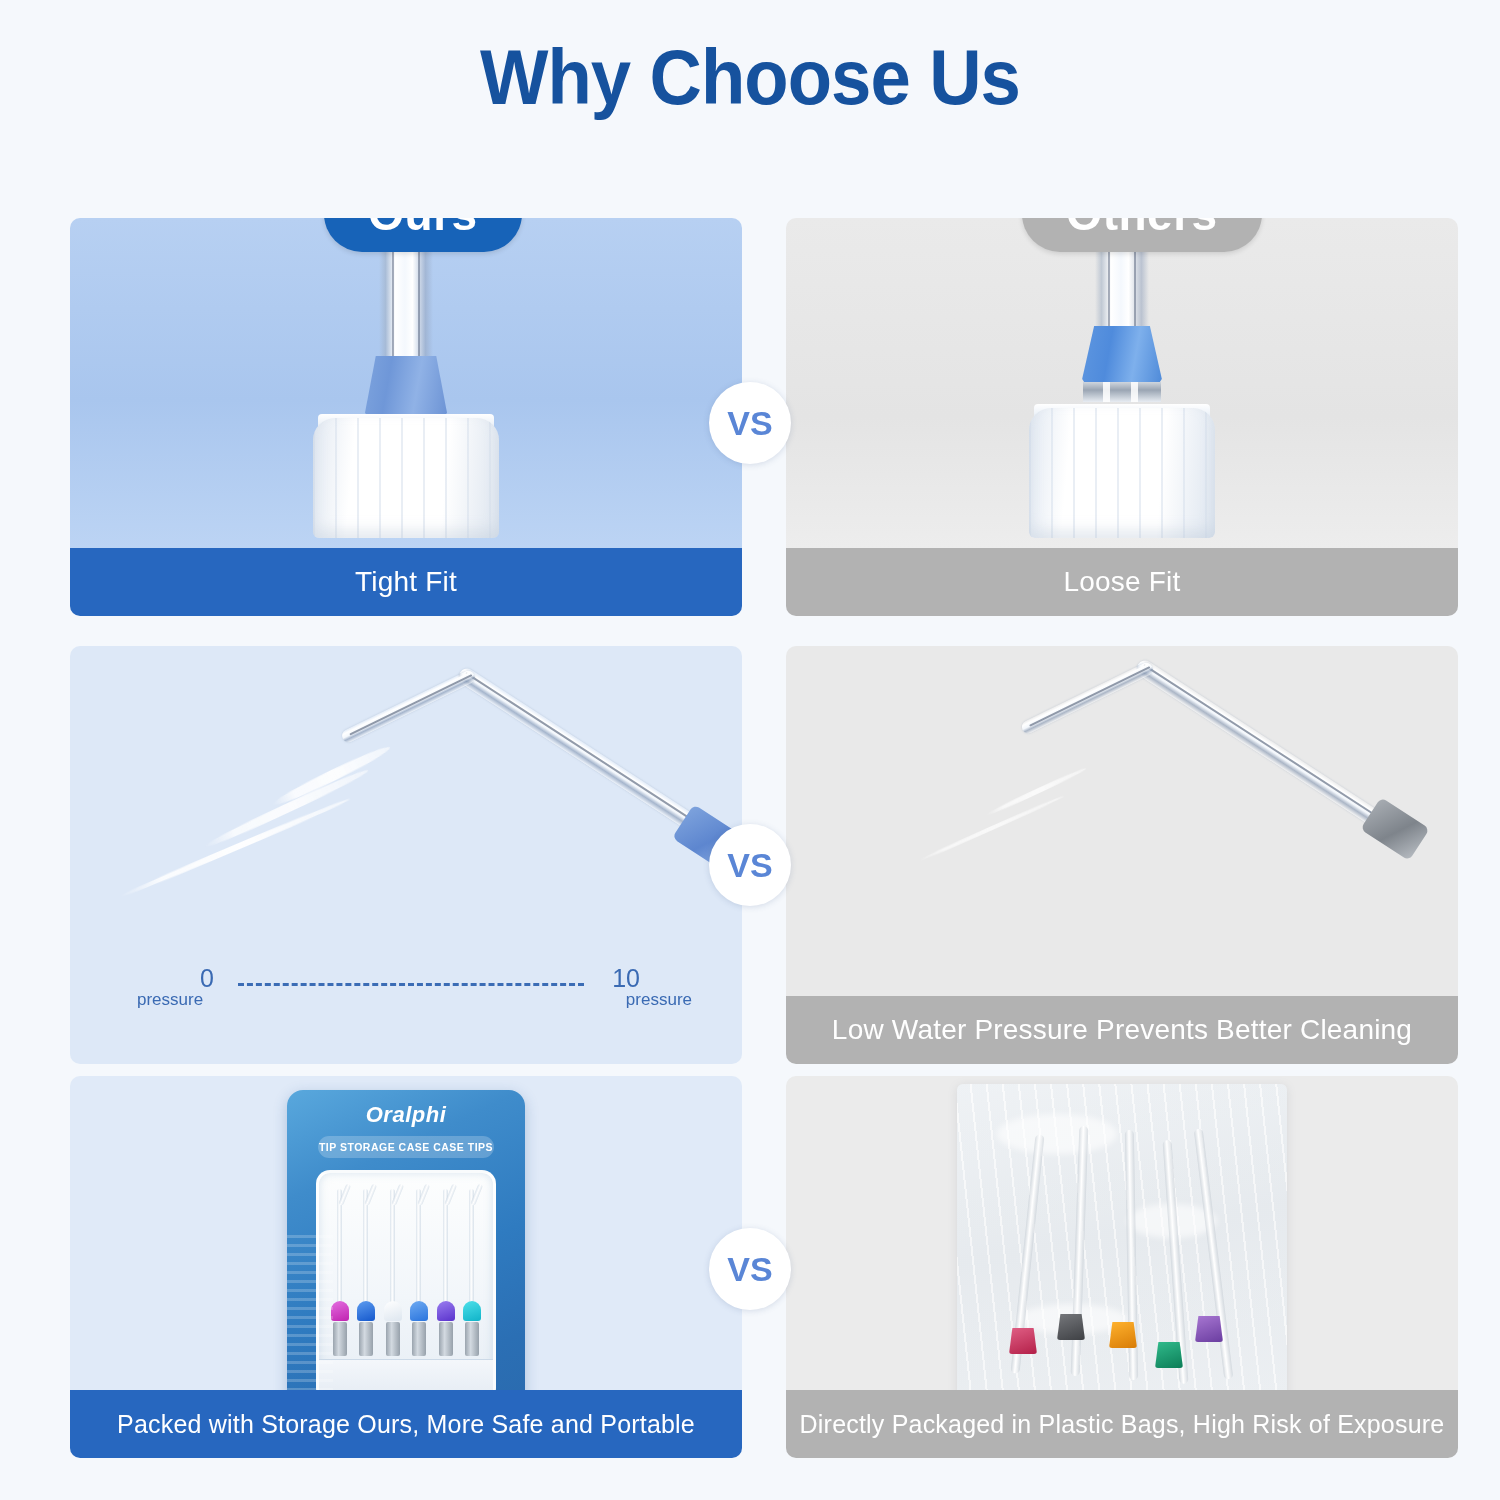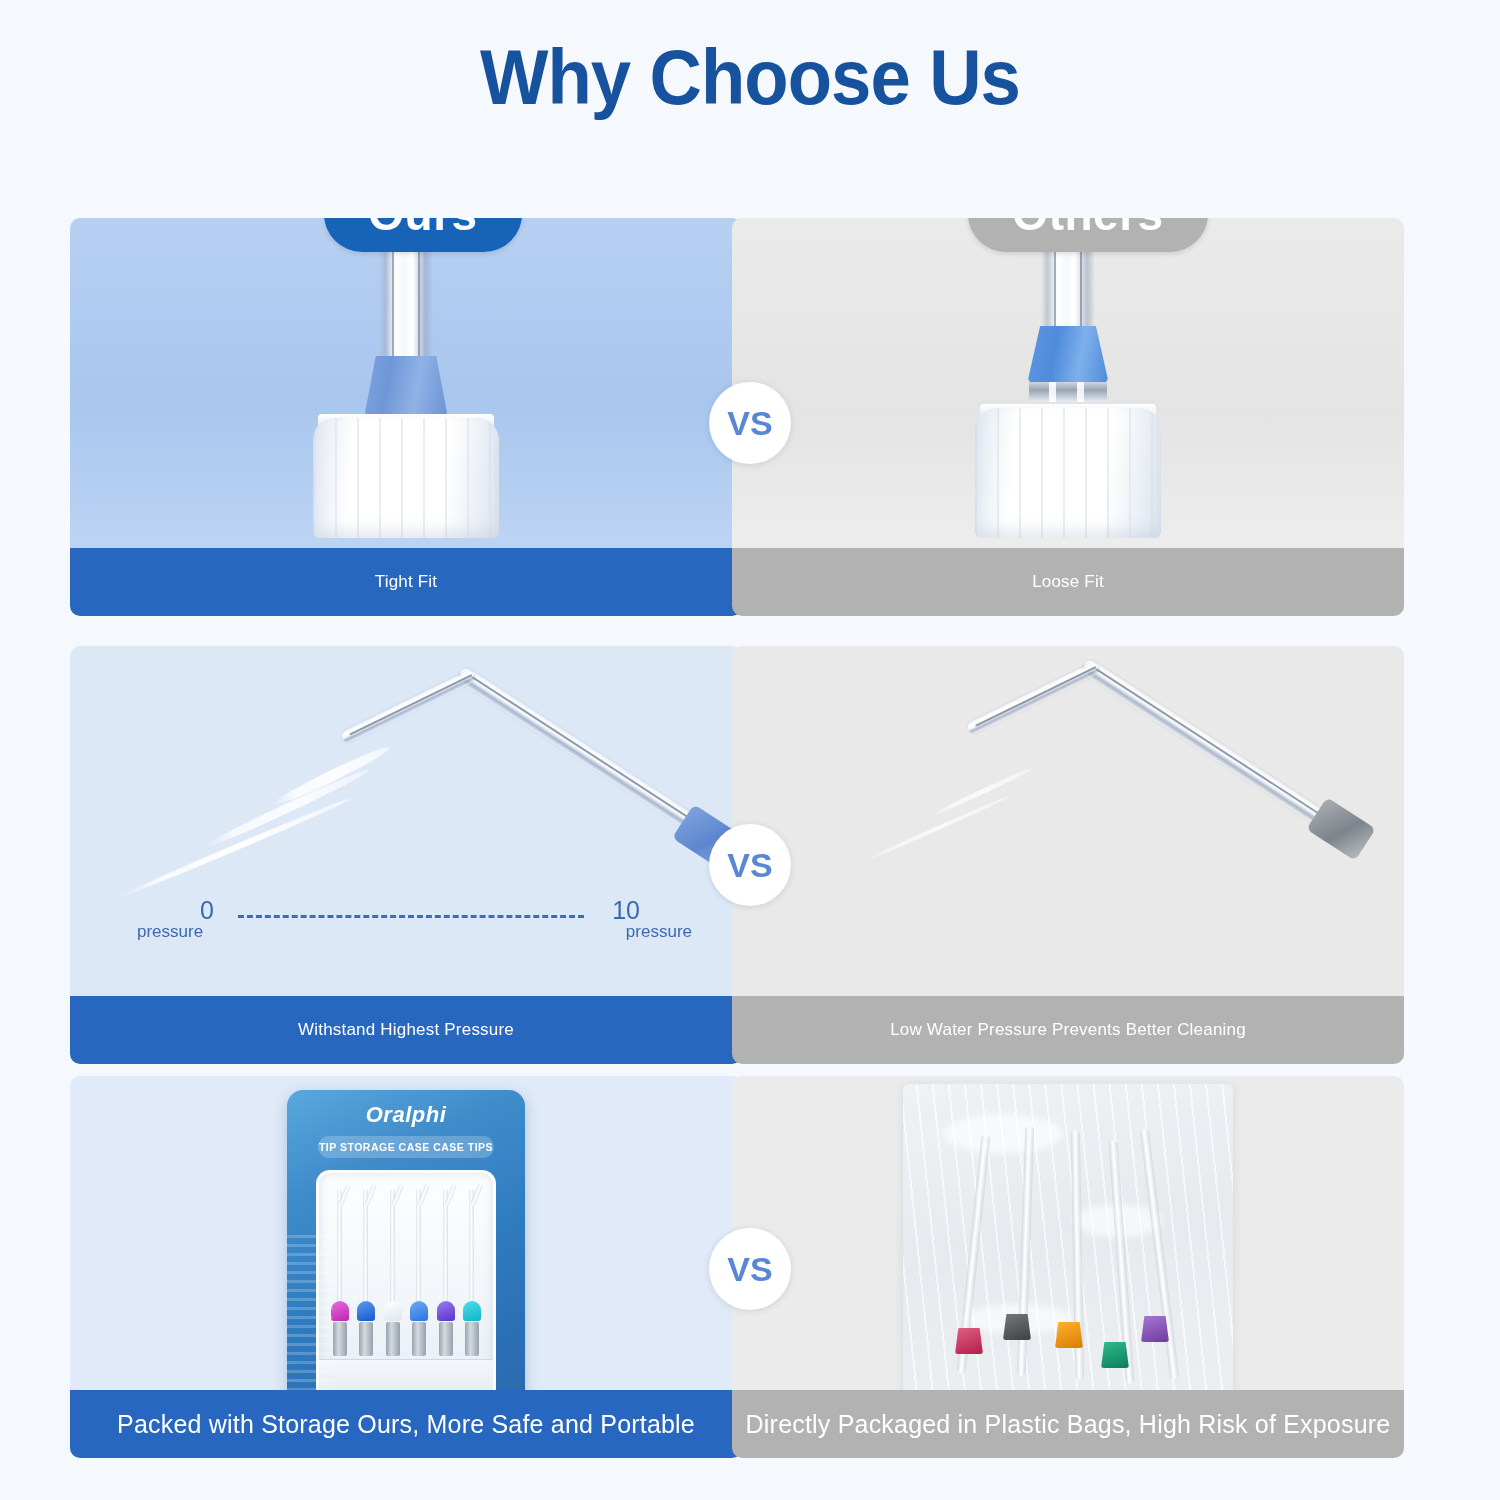--- a/index.html
+++ b/index.html
@@ -45,21 +45,21 @@
   .panel {
     position: absolute;
     top: 0;
     height: 100%;
     border-radius: 10px;
     overflow: hidden;
     display: flex;
     flex-direction: column;
   }
   .panel-left  { left: 0;    width: 672px; }
-  .panel-right { left: 662px; width: 672px; }
+  .panel-right { left: 716px; width: 672px; }
 
   .stage {
     position: relative;
     flex: 1;
     overflow: hidden;
   }
 
   
   .bg-ours-1   { background: linear-gradient(180deg,#b7d0f2 0%,#a9c6ee 55%,#bcd4f4 100%); }
   .bg-others-1 { background: linear-gradient(180deg,#eaeaea 0%,#e4e4e4 60%,#ededed 100%); }
@@ -68,21 +68,21 @@
   .bg-ours-3   { background: #e0eaf8; }
   .bg-others-3 { background: #ebebeb; }
 
   
   .caption {
     height: 68px;
     display: flex;
     align-items: center;
     justify-content: center;
     color: #ffffff;
-    font-size: 17px;
+    font-size: 28px;
     letter-spacing: 0.2px;
     white-space: nowrap;
   }
   .caption-blue { background: #2767bf; }
   .caption-gray { background: #b2b2b2; }
   .row-3 .caption { font-size: 25px; }
 
   
   .pill {
     position: absolute;
@@ -445,21 +445,20 @@
              transform:rotate(-26deg);transform-origin:right center;opacity:.95;"></div>
 
         <div class="scale">
           <div class="scale-line"></div>
           <span class="scale-num sc-n0">0</span>
           <span class="scale-word sc-w0">pressure</span>
           <span class="scale-num sc-n10">10</span>
           <span class="scale-word sc-w10">pressure</span>
         </div>
       </div>
-      <div class="caption caption-blue">Withstand Highest Pressure</div>
     </div>
 
     <div class="panel panel-right">
       <div class="stage bg-others-2">
 
         <div class="wand" style="left:0;top:0;width:672px;height:350px;">
           <div class="wand-seg" style="left:352px;top:10px;width:300px;height:17px;
                transform:rotate(33deg);transform-origin:left center;"></div>
           <div class="wand-core" style="left:358px;top:18px;width:292px;
                transform:rotate(33deg);transform-origin:left center;"></div>

